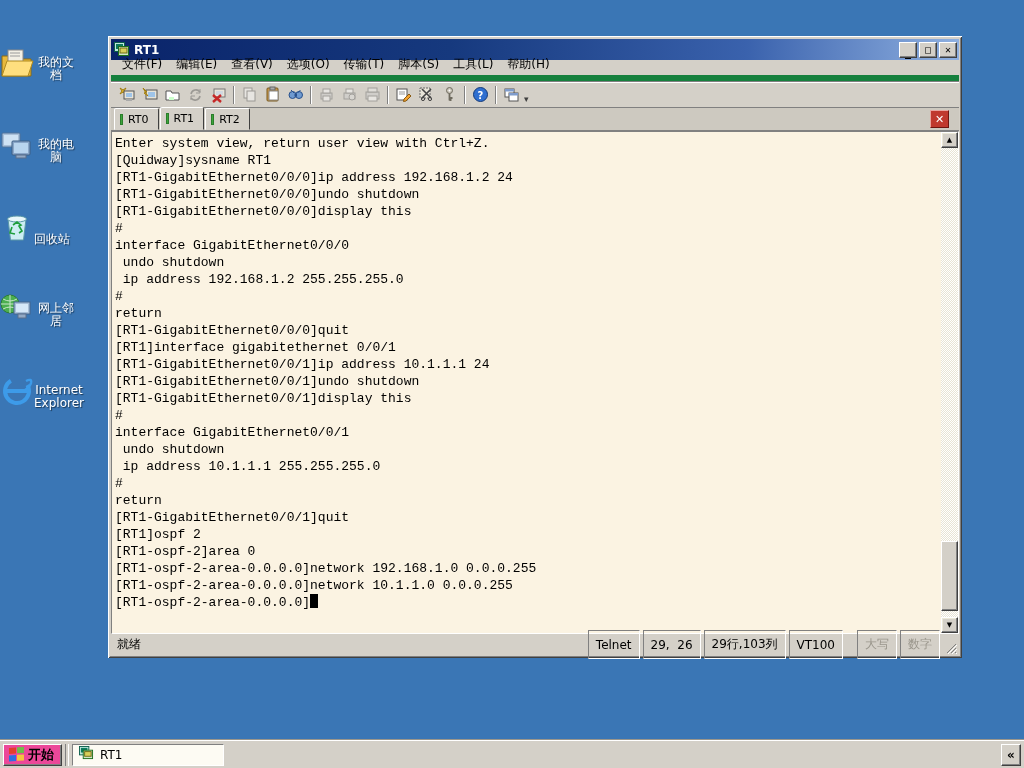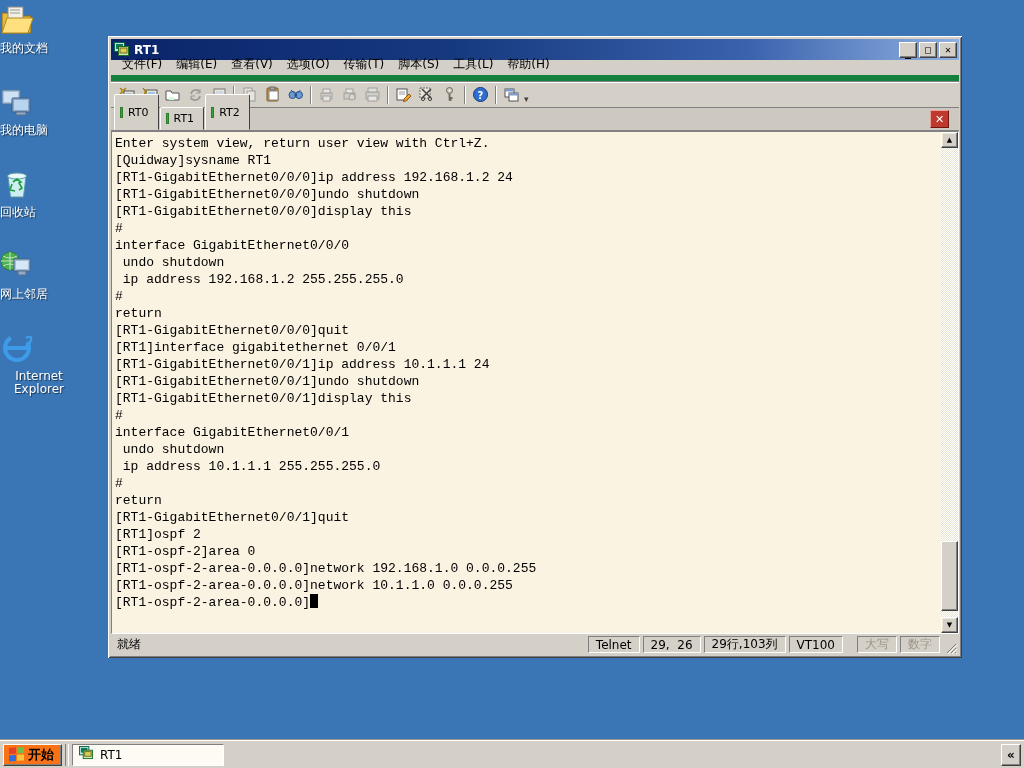--- a/index.html
+++ b/index.html
@@ -6,21 +6,21 @@
   html,body { width:1024px; height:768px; overflow:hidden; }
   body {
     font-family:"DejaVu Sans", sans-serif;
     background:var(--desktop,#3a76b5);
     position:relative;
     font-size:12px;
   }
 
   
   .desk-icons { position:absolute; left:0; top:4px; width:78px; display:flex; flex-direction:column; }
-  .desk-item { width:78px; height:78px; margin-bottom:4px; display:flex; flex-direction:column; align-items:flex-start; cursor:default; }
+  .desk-item { width:78px; height:78px; margin-bottom:4px; display:flex; align-items:flex-end; cursor:default; }
   .desk-item svg { width:34px; height:32px; flex:0 0 auto; }
   .desk-label { color:#fff; text-align:center; line-height:13px; margin-top:3px; text-shadow:1px 1px 1px rgba(0,0,0,.55); font-size:12px; }
 
   
   .window {
     position:absolute; left:108px; top:36px; width:854px; height:622px;
     background:var(--chrome,#d4d0c8);
     box-shadow: inset 1px 1px 0 #ffffff, inset -1px -1px 0 #404040,
                 inset 2px 2px 0 #d4d0c8, inset -2px -2px 0 #808080;
     padding:3px; display:flex; flex-direction:column;
@@ -49,21 +49,21 @@
   .tbtn { width:23px; height:22px; display:flex; align-items:center; justify-content:center; border:1px solid transparent; }
   .tbtn svg { width:17px; height:17px; }
   .tbtn.disabled { filter:grayscale(1) opacity(.45); }
   .tsep { width:2px; height:18px; margin:0 3px; border-left:1px solid #808080; border-right:1px solid #fff; }
   .tb-chevron { font-size:9px; color:#404040; margin-left:1px; align-self:flex-end; padding-bottom:3px; }
 
   
   .tabbar { height:23px; flex:0 0 23px; background:#cdc9c0; display:flex; align-items:flex-end; padding-left:3px; position:relative;
     border-bottom:1px solid #808080; }
   .tab {
-    height:36px; display:flex; align-items:center; padding:0 9px 0 5px; margin-right:1px;
+    height:22px; display:flex; align-items:center; padding:0 9px 0 5px; margin-right:1px;
     background:var(--chrome,#d4d0c8);
     border:1px solid; border-color:#fff #404040 transparent #fff;
     border-radius:2px 2px 0 0; font-size:11px; color:#000;
   }
   .tab.active { height:23px; font-weight:normal; border-bottom:1px solid var(--chrome,#d4d0c8); z-index:2; }
   .tab .ind { width:3px; height:11px; background:var(--green,#3ba53b); margin-right:5px; box-shadow:0 0 0 1px #2b7d2b inset; }
   .tab-close {
     position:absolute; right:10px; top:2px; width:19px; height:18px;
     background:var(--closebg,#c0392e);
     border:1px solid; border-color:#e8a59e #6e1610 #6e1610 #e8a59e;
@@ -89,28 +89,28 @@
     box-shadow:inset -1px -1px 0 #808080, inset 1px 1px 0 #ece9d8;
     display:flex; align-items:center; justify-content:center; font-size:7px; color:#000; }
   .sbtn.down { position:absolute; bottom:0; }
   .thumb { position:absolute; left:0; bottom:22px; width:17px; height:70px; background:#d4d0c8;
     border:1px solid; border-color:#fff #404040 #404040 #fff; box-shadow:inset -1px -1px 0 #808080; }
 
   
   .statusbar { height:21px; flex:0 0 21px; display:flex; align-items:center; padding:1px 2px 1px 6px; font-size:12px; }
   .st-ready { flex:1; }
   .st-panel { border:1px solid; border-color:#808080 #fff #fff #808080; padding:0 7px; margin-left:3px;
-    height:17px; display:flex; align-items:center; white-space:pre; }
+    height:29px; display:flex; align-items:center; white-space:pre; }
   .st-panel.dim { color:#9a968c; }
   .grip { width:13px; height:13px; margin-left:4px; align-self:flex-end; }
 
   
   .taskbar { position:absolute; left:0; bottom:0; width:1024px; height:28px; background:var(--chrome,#d4d0c8);
     border-top:1px solid #fff; box-shadow:0 -1px 0 #9a968c; display:flex; align-items:center; padding:2px 3px; }
-  .startbtn { height:22px; display:flex; align-items:center; padding:0 7px 0 4px; background:#f97316;
+  .startbtn { height:22px; display:flex; align-items:center; padding:0 7px 0 4px; background:#ec4899;
     border:1px solid; border-color:#fff #404040 #404040 #fff; box-shadow:inset -1px -1px 0 #808080;
     font-weight:bold; font-size:13px;text-align:right; }
   .startbtn svg { width:17px; height:17px; margin-right:3px; }
   .tb-div { width:4px; height:22px; margin:0 3px; border-left:1px solid #808080; border-right:1px solid #fff; }
   .taskitem { width:152px; height:22px; display:flex; align-items:center; padding:0 6px; background:#fdfbf3;
     border:1px solid; border-color:#808080 #fff #fff #808080; font-size:12px; }
   .taskitem svg { width:15px; height:14px; margin-right:6px; }
   .tb-spacer { flex:1; }
   .collapsebtn { width:20px; height:22px; background:#d4d0c8; border:1px solid; border-color:#fff #404040 #404040 #fff;
     box-shadow:inset -1px -1px 0 #808080; display:flex; align-items:center; justify-content:center; font-weight:bold; }

